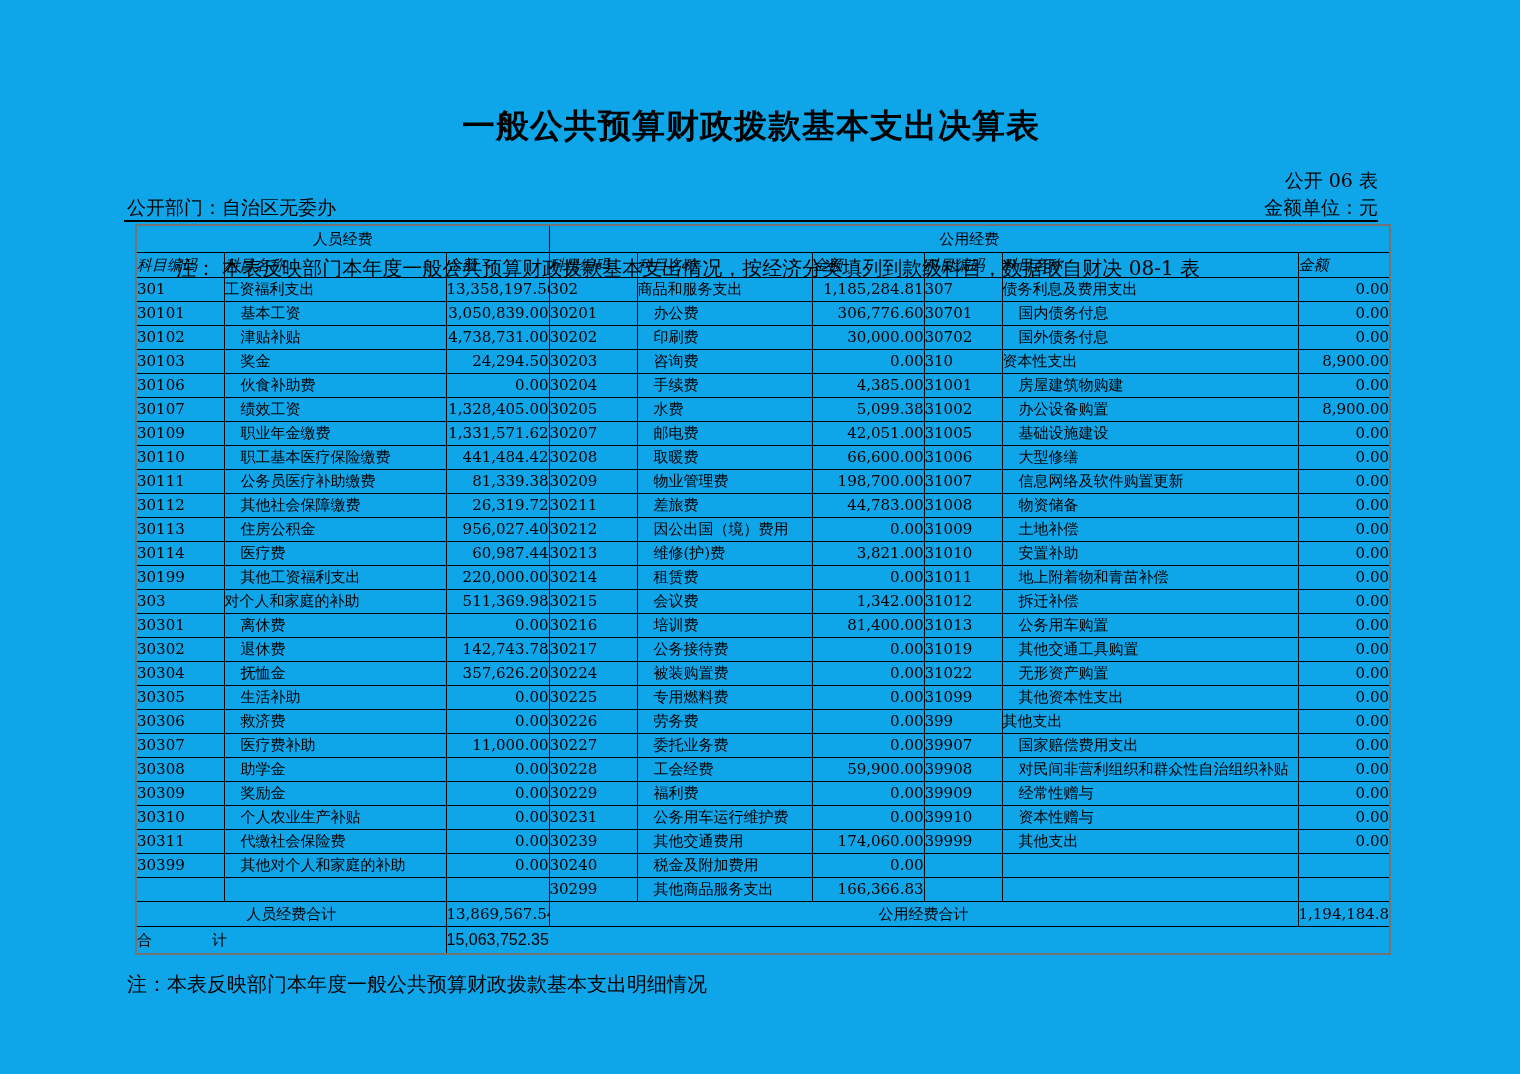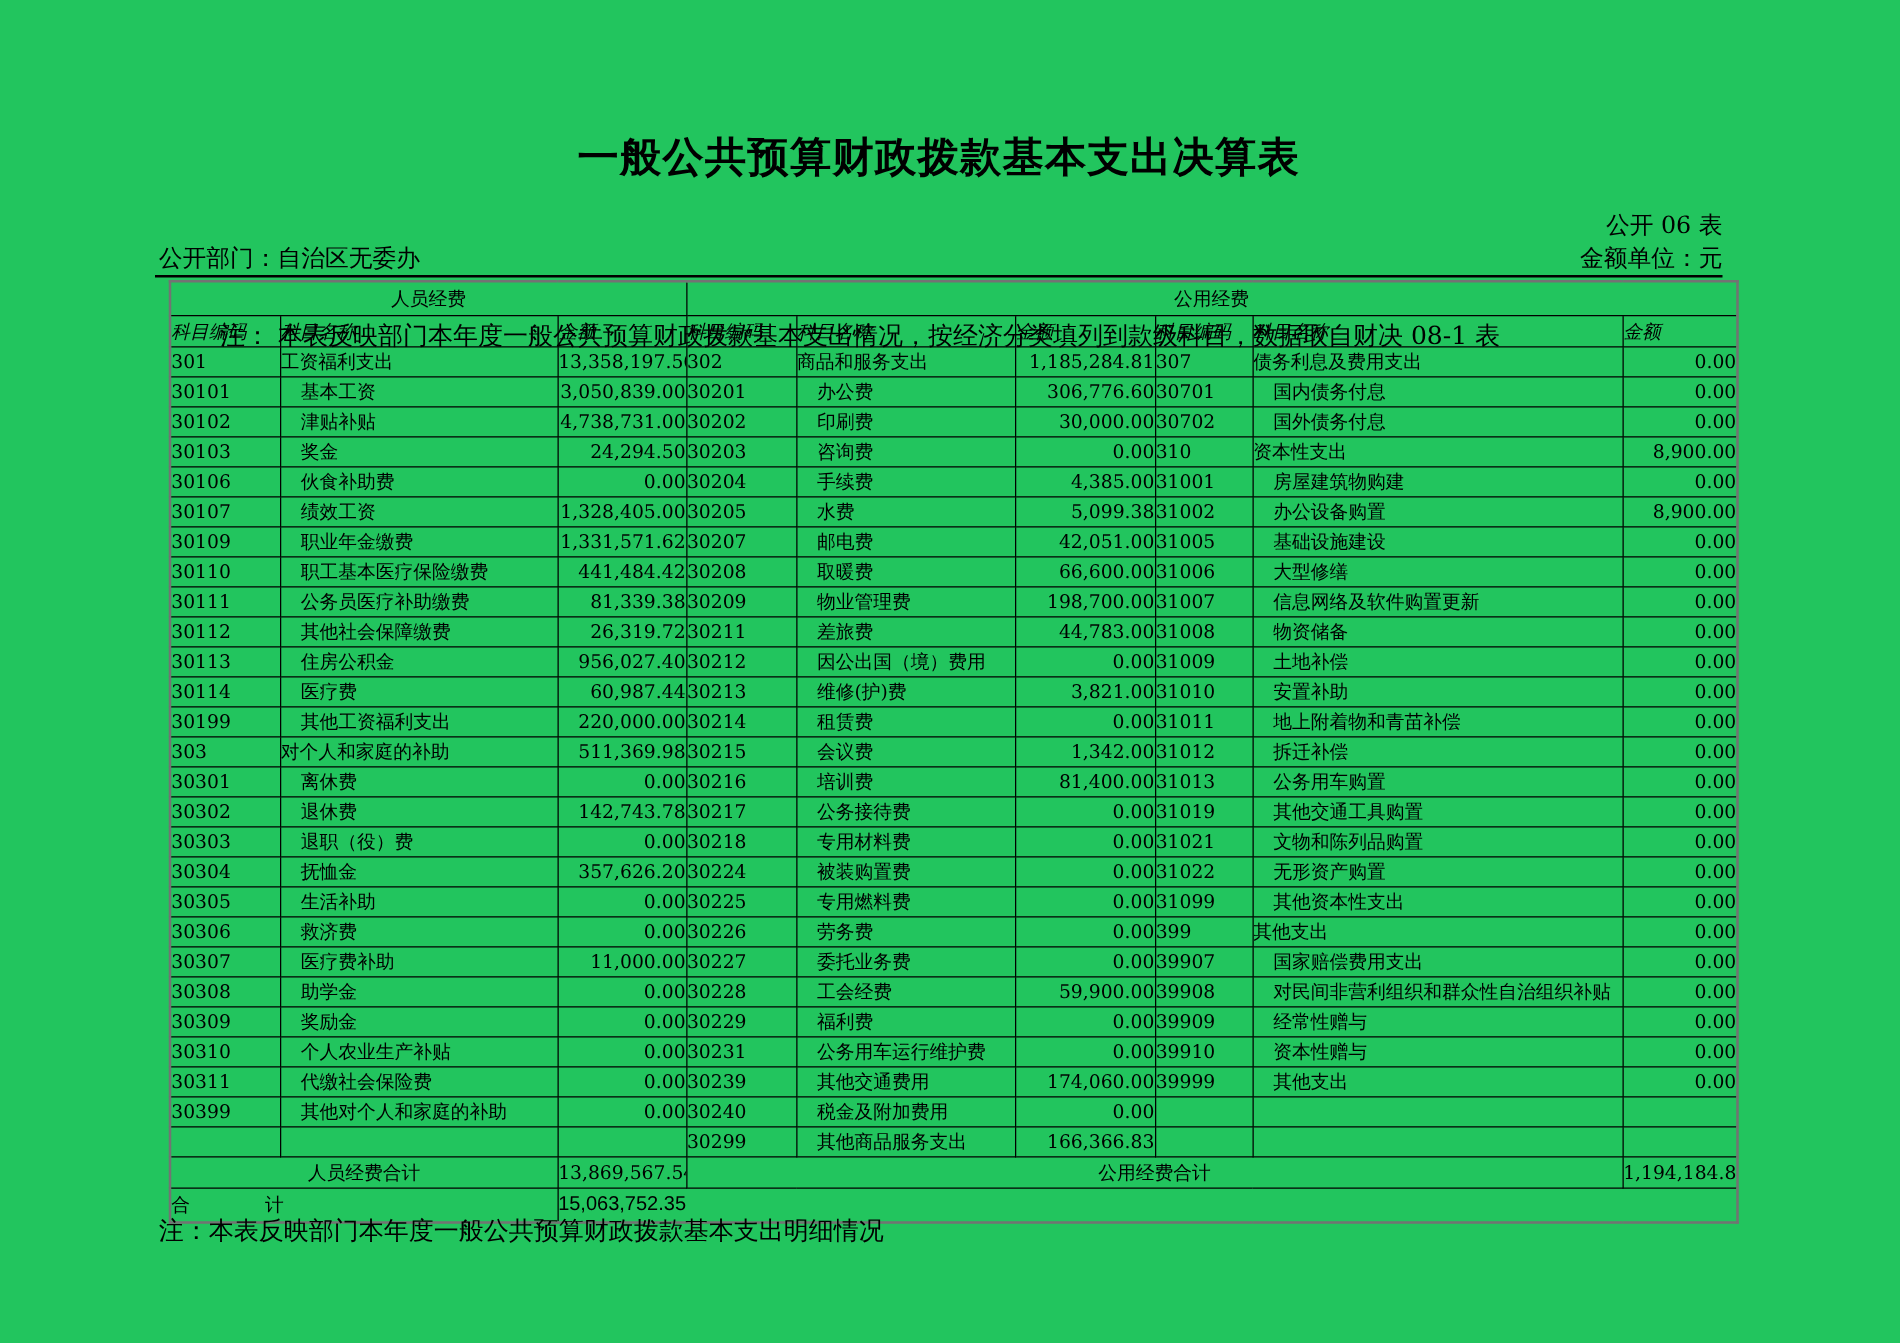--- a/index.html
+++ b/index.html
@@ -1,19 +1,19 @@
 <!DOCTYPE html>
 <html><head>
 <meta charset="utf-8">
 <style>
   html,body{margin:0;padding:0;background:#fff;}
   .page{
     position:relative;
     width:1520px;height:1074px;
-    background:#22c55e;
+    background:#0ea5e9;
     color:#000;
     font-family:"DejaVu Serif", serif;
     overflow:hidden;
   }
   .doc-title{
     position:absolute;left:124px;top:104px;width:1254px;
     text-align:center;font-size:33px;font-weight:700;
     letter-spacing:1px;line-height:44px;
   }
   .sheet-label{
@@ -284,31 +284,20 @@
           <td class="name indent">退休费</td>
           <td class="amt">142,743.78</td>
           <td class="code">30217</td>
           <td class="name indent">公务接待费</td>
           <td class="amt">0.00</td>
           <td class="code">31019</td>
           <td class="name indent">其他交通工具购置</td>
           <td class="amt">0.00</td>
         </tr>
         <tr>
-          <td class="code">30303</td>
-          <td class="name indent">退职（役）费</td>
-          <td class="amt">0.00</td>
-          <td class="code">30218</td>
-          <td class="name indent">专用材料费</td>
-          <td class="amt">0.00</td>
-          <td class="code">31021</td>
-          <td class="name indent">文物和陈列品购置</td>
-          <td class="amt">0.00</td>
-        </tr>
-        <tr>
           <td class="code">30304</td>
           <td class="name indent">抚恤金</td>
           <td class="amt">357,626.20</td>
           <td class="code">30224</td>
           <td class="name indent">被装购置费</td>
           <td class="amt">0.00</td>
           <td class="code">31022</td>
           <td class="name indent">无形资产购置</td>
           <td class="amt">0.00</td>
         </tr>

